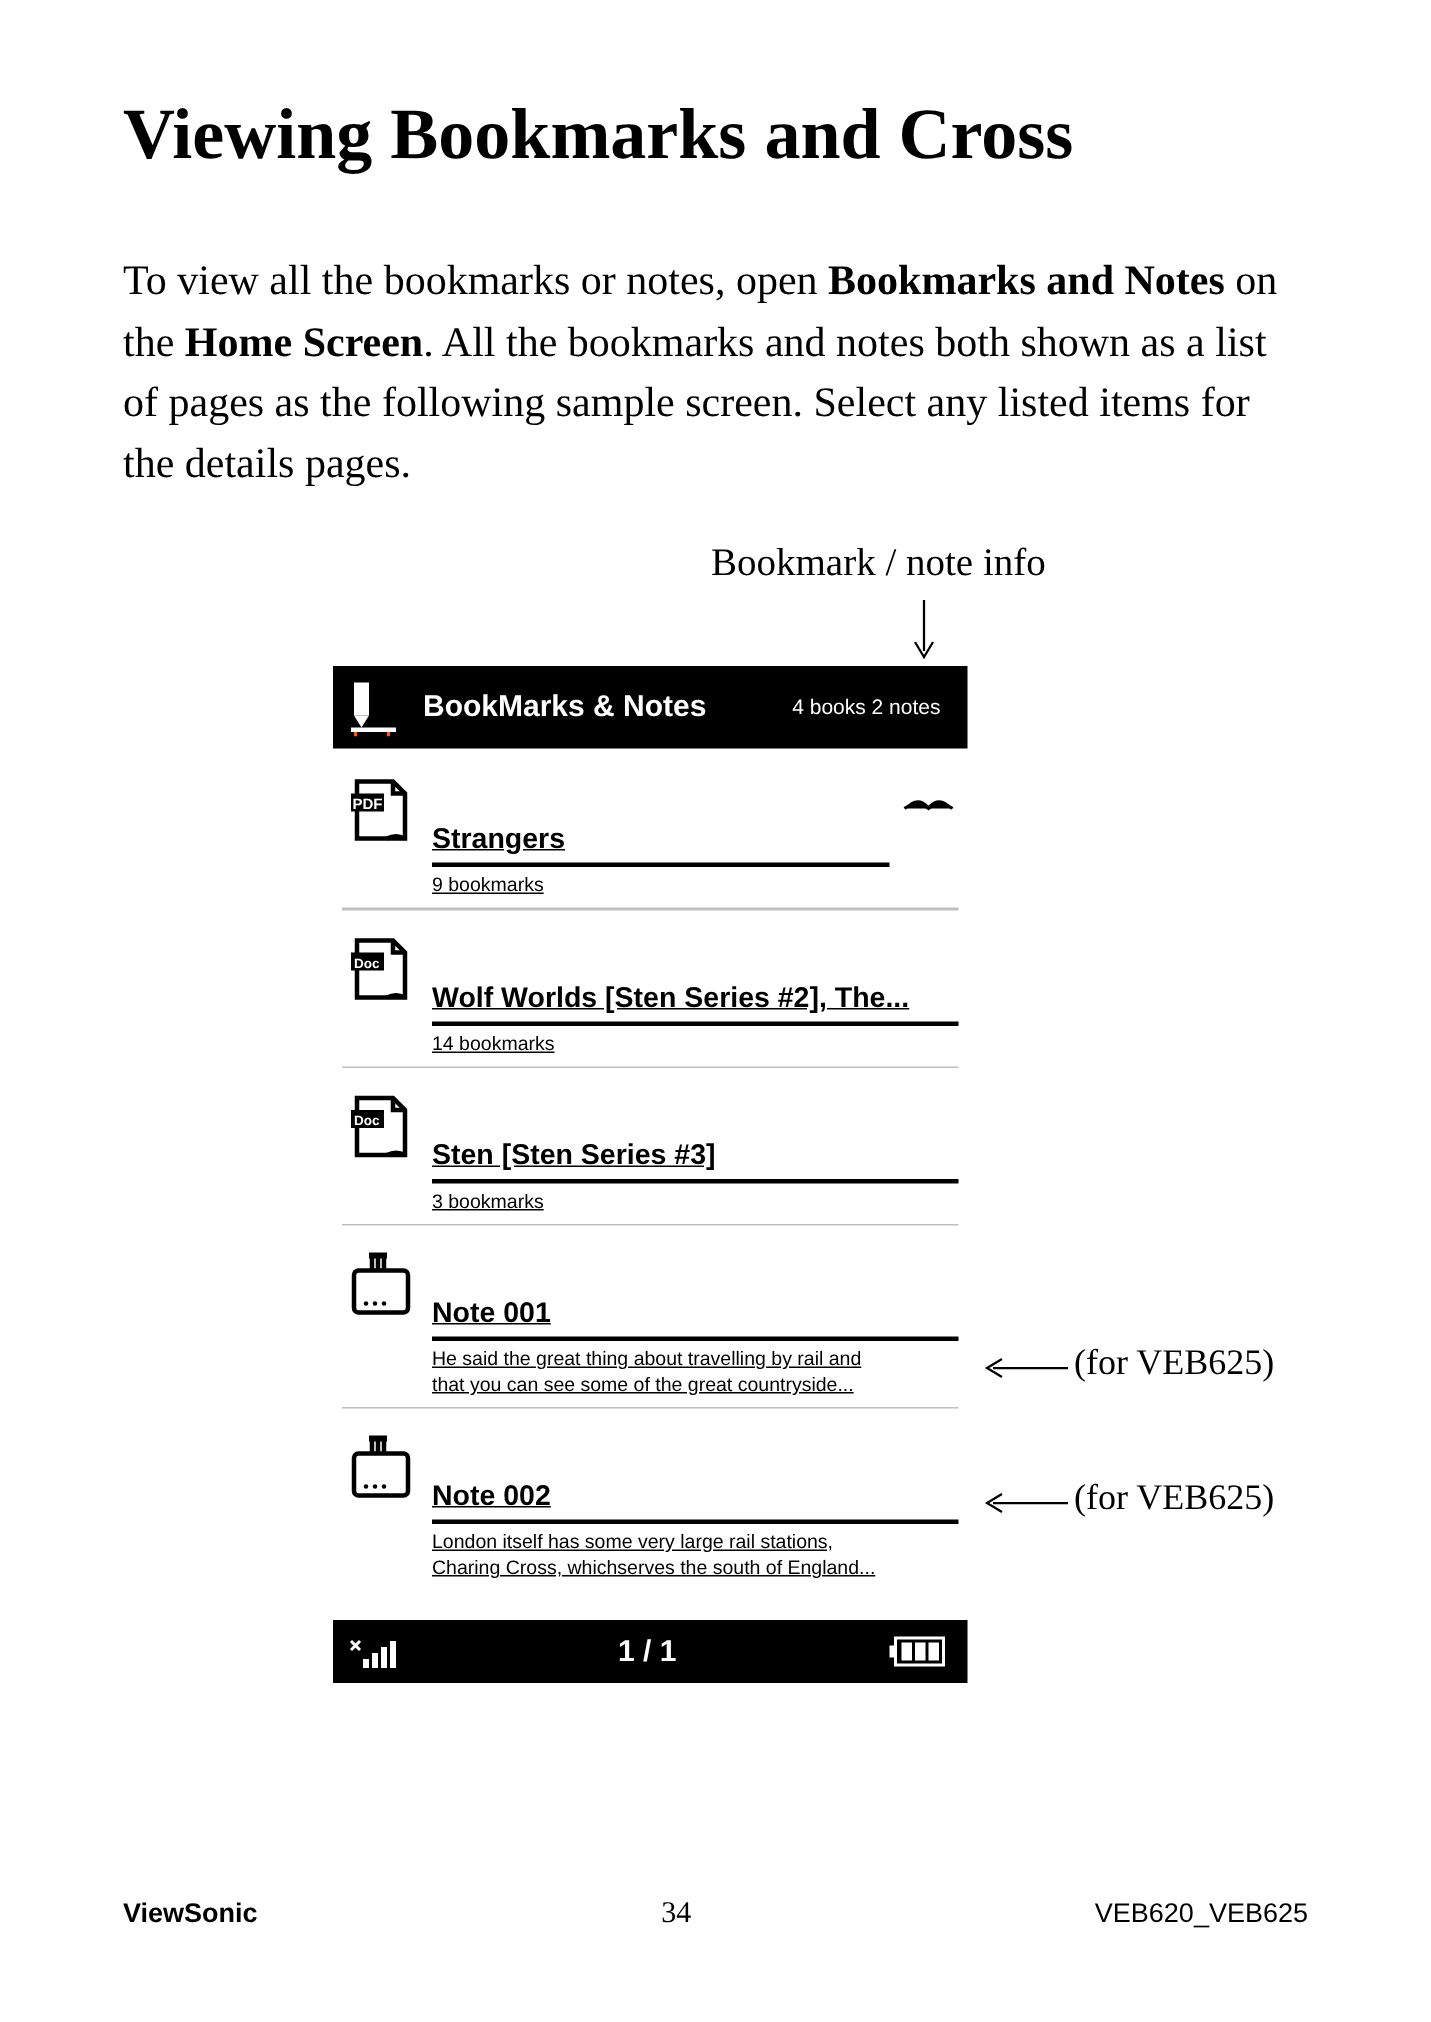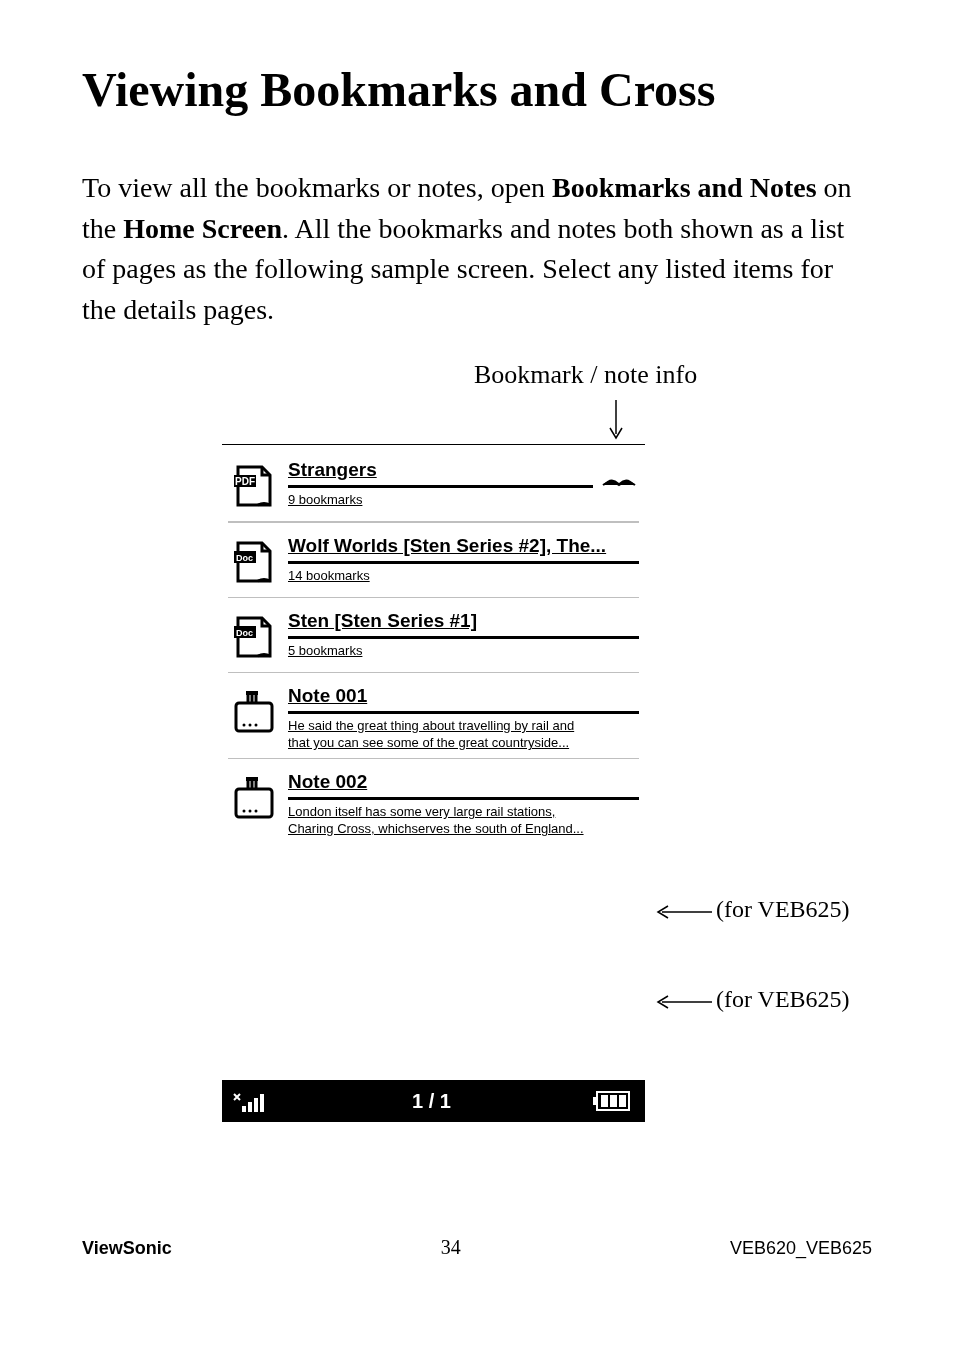--- a/index.html
+++ b/index.html
@@ -15,21 +15,21 @@
   .device { position: absolute; left: 222px; top: 444px; width: 423px; height: 678px; background: #fff; }
   .device-header { position: relative; height: 54px; background: #000; color: #fff; display: flex; align-items: center; }
   .hdr-icon { width: 40px; height: 40px; margin-left: 8px; }
   .hdr-title { font-family: Arial, Helvetica, sans-serif; font-weight: bold; font-size: 20px; margin-left: 12px; }
   .hdr-info { font-family: Arial, Helvetica, sans-serif; font-size: 14px; margin-left: auto; margin-right: 18px; }
 
   .list { position: relative; padding-top: 2px; text-decoration: underline; }
   .list-sep { height: 1px; background: #000; margin: 0; }
   .row { display: flex; align-items: flex-start; padding: 12px 6px 8px 6px; min-height: 72px; }
   .row-icon { width: 52px; height: 52px; flex: none; margin-right: 8px; margin-top: 2px; }
-  .row-body { flex: 1; }
+  .row-body { flex: 1; margin-top: 36px; }
   .row-title { font-family: Arial, Helvetica, sans-serif; font-weight: bold; font-size: 19px; }
   .title-rule { height: 3px; background: #000; margin-top: 4px; margin-bottom: 4px; width: 100%; }
   .row-sub { font-family: Arial, Helvetica, sans-serif; font-size: 13px; color: #000; }
   .row-sub2 { font-family: Arial, Helvetica, sans-serif; font-size: 13px; color: #000000; margin-top: 2px; }
   .row-trailing { width: 40px; height: 26px; flex: none; margin-left: 6px; margin-top: 6px; display: flex; align-items: center; justify-content: center; }
   .thin-sep { height: 1px; background: #bfbfbf; margin: 0 6px; }
 
   .device-footer { position: absolute; left: 222px; top: 1080px; width: 423px; height: 42px; background: #000; color: #fff; display: flex; align-items: center; justify-content: flex-end; }
   .ft-left { width: 44px; height: 30px; margin-left: 6px; }
   .ft-center { flex: 1; text-align: center; font-family: Arial, Helvetica, sans-serif; font-weight: bold; font-size: 20px; }
@@ -38,21 +38,21 @@
   .callout-right { position: absolute; font-size: 24px; left: 716px; }
   .callout-right.a { top: 896px; }
   .callout-right.b { top: 986px; }
   .arrow-left { position: absolute; width: 60px; height: 16px; }
   .arrow-left.a { left: 654px; top: 904px; }
   .arrow-left.b { left: 654px; top: 994px; }
   .arrow-left svg { width: 60px; height: 16px; }
 
   .page-footer { position: absolute; left: 82px; right: 82px; top: 1236px; display: flex; align-items: baseline; font-size: 18px; font-family: Arial, Helvetica, sans-serif; }
   .pf-left { font-weight: bold; text-align: center; }
-  .pf-center { flex: 1; text-align: center; font-family: "Times New Roman", serif; font-size: 20px; }
+  .pf-center { flex: 1; text-align: center; font-family: "Times New Roman", serif; font-size: 20px; margin-top: 28px; }
   .pf-right { }
 </style>
 </head>
 <body>
 
 <div class="page">
 
   <h1 class="heading">Viewing Bookmarks and Cross</h1>
 
   <p class="intro">
@@ -61,20 +61,33 @@
 
   <div class="callout-top">Bookmark / note info</div>
   <div class="arrow-down">
     <svg viewBox="0 0 20 44">
         <line x1="10" y1="2" x2="10" y2="36" stroke="#000" stroke-width="1.5"></line>
         <polyline points="4,30 10,40 16,30" fill="none" stroke="#000" stroke-width="1.5"></polyline>
       </svg>
   </div>
 
   <div class="device">
+    <div class="device-header">
+      <span class="hdr-icon">
+        <svg viewBox="0 0 40 40">
+            <rect x="6" y="4" width="10" height="22" fill="#fff"></rect>
+            <polygon points="6,26 16,26 11,34" fill="#fff"></polygon>
+            <rect x="4" y="34" width="30" height="3" fill="#fff"></rect>
+            <rect x="6" y="37" width="2" height="3" fill="#ff5a00"></rect>
+            <rect x="28" y="37" width="2" height="3" fill="#ff5a00"></rect>
+          </svg>
+      </span>
+      <span class="hdr-title">BookMarks &amp; Notes</span>
+      <span class="hdr-info">4 books 2 notes</span>
+    </div>
     <div class="list-sep"></div>
 
     <div class="list">
 
       <div class="row">
         <span class="row-icon">
           <svg viewBox="0 0 52 52">
               <path d="M10 6 h24 l8 8 v30 h-32 z" fill="#fff" stroke="#000" stroke-width="3"></path>
               <path d="M34 6 v8 h8" fill="none" stroke="#000" stroke-width="3"></path>
               <rect x="6" y="14" width="22" height="12" fill="#000"></rect>
@@ -120,23 +133,23 @@
         <span class="row-icon">
           <svg viewBox="0 0 52 52">
               <path d="M10 6 h24 l8 8 v30 h-32 z" fill="#fff" stroke="#000" stroke-width="3"></path>
               <path d="M34 6 v8 h8" fill="none" stroke="#000" stroke-width="3"></path>
               <rect x="6" y="14" width="22" height="12" fill="#000"></rect>
               <text x="8" y="24" font-family="Arial" font-size="9" font-weight="bold" fill="#fff">Doc</text>
               <path d="M30 44 q6 -3 12 0" fill="none" stroke="#000" stroke-width="3"></path>
             </svg>
         </span>
         <div class="row-body">
-          <div class="row-title">Sten [Sten Series #1]</div>
-          <div class="title-rule"></div>
-          <div class="row-sub">5 bookmarks</div>
+          <div class="row-title">Sten [Sten Series #3]</div>
+          <div class="title-rule"></div>
+          <div class="row-sub">3 bookmarks</div>
         </div>
       </div>
       <div class="thin-sep"></div>
 
       <div class="row">
         <span class="row-icon">
           <svg viewBox="0 0 52 52">
               <rect x="8" y="16" width="36" height="28" rx="3" fill="#fff" stroke="#000" stroke-width="3"></rect>
               <circle cx="16" cy="38" r="1.5" fill="#000"></circle>
               <circle cx="22" cy="38" r="1.5" fill="#000"></circle>

